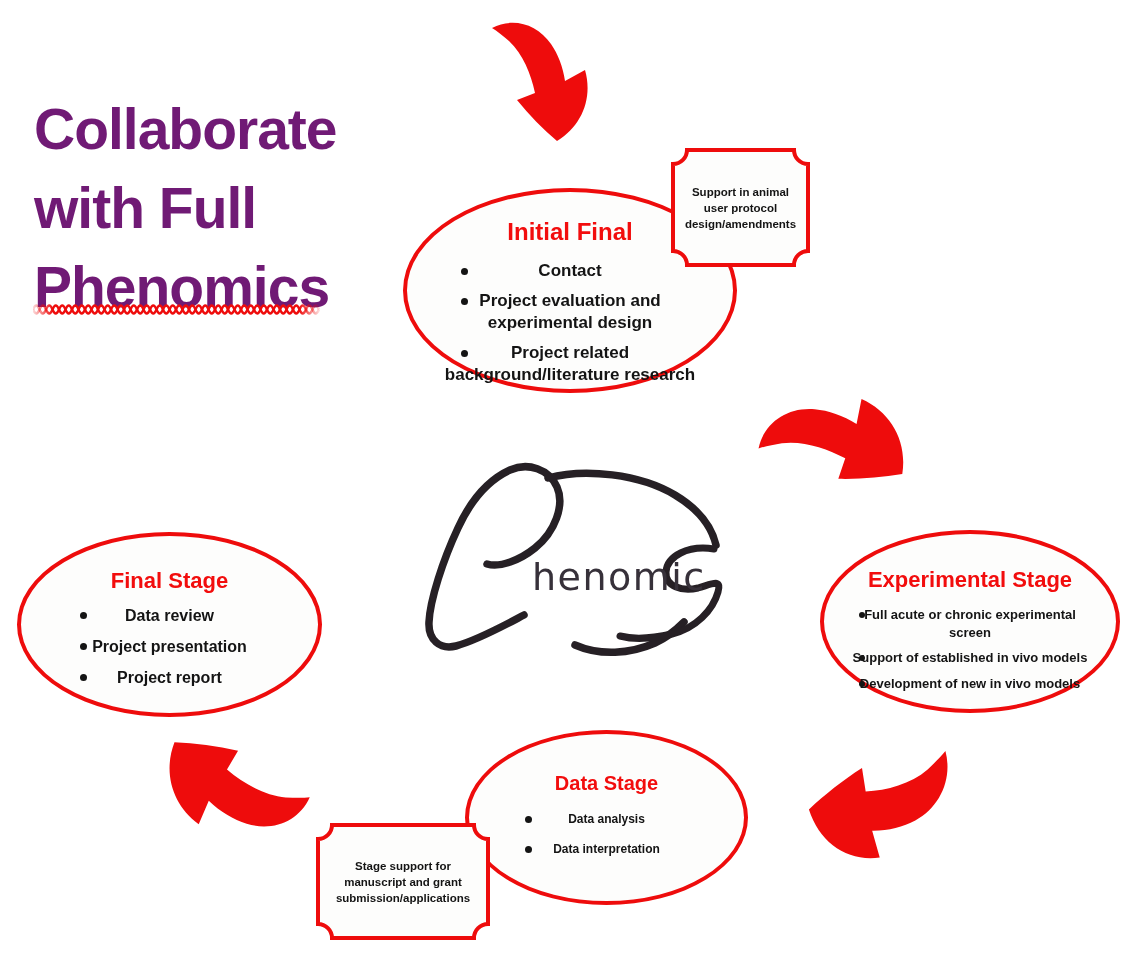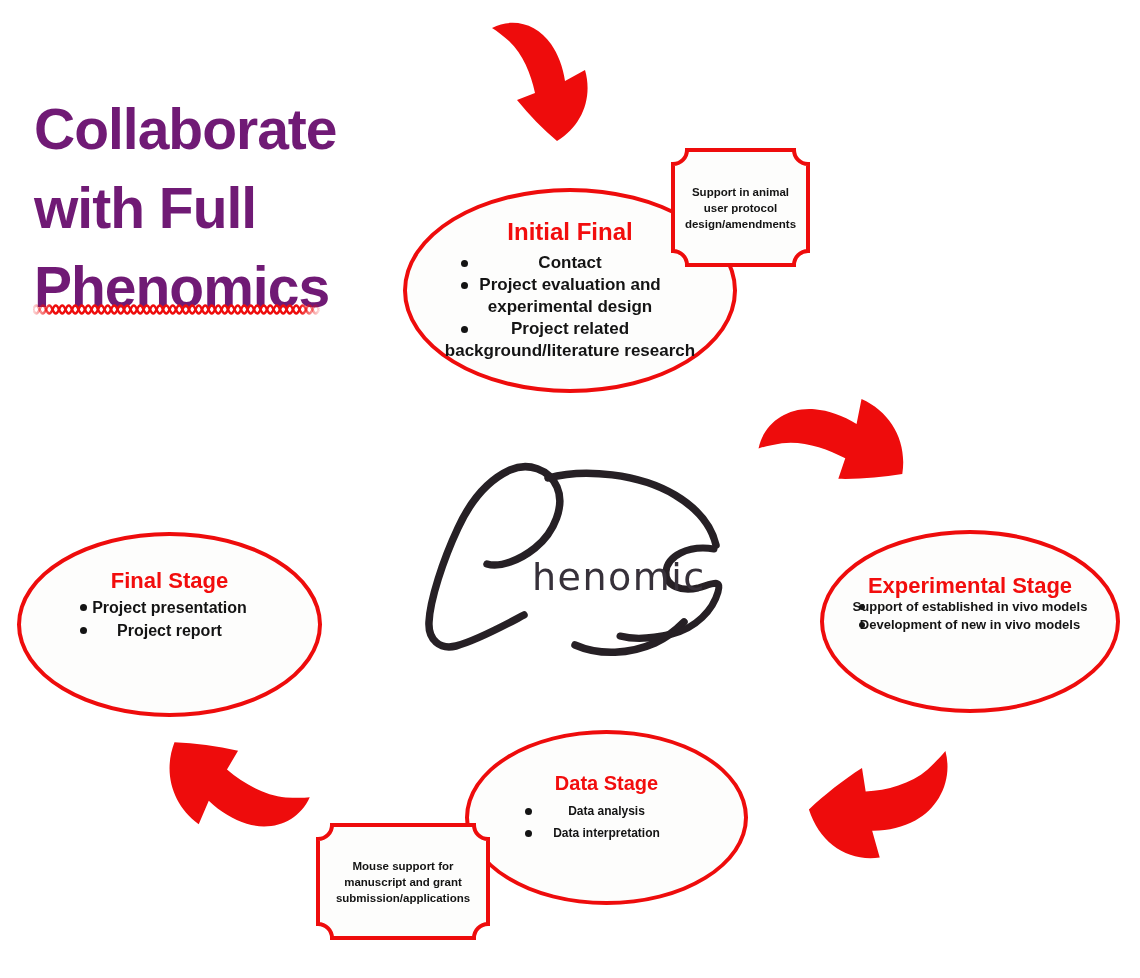--- a/index.html
+++ b/index.html
@@ -20,33 +20,33 @@
     background:#fdfdfc;box-sizing:border-box;z-index:2;
   }
   .stage-title{
     position:absolute;left:0;right:0;text-align:center;
     font-weight:bold;color:#f20d0d;
   }
   .stage ul{
     position:absolute;left:4%;right:4%;margin:0;padding:0;list-style:none;
     font-weight:bold;color:#141414;
   }
-  .stage li{position:relative;text-align:center;margin:0 auto;}
+  .stage li{position:relative;text-align:center;margin:8px auto;}
   .stage li::before{
     content:"";position:absolute;width:7px;height:7px;border-radius:50%;background:#141414;
   }
   
   #stage-initial{left:403px;top:188px;width:334px;height:205px;}
   #stage-initial .stage-title{top:26px;font-size:24px;}
   #stage-initial ul{top:60px;font-size:17px;line-height:22px;}
   #stage-initial li{max-width:262px;}
   #stage-initial li::before{left:22px;top:8px;}
   
   #stage-experimental{left:820px;top:530px;width:300px;height:183px;}
-  #stage-experimental .stage-title{top:33px;font-size:22px;margin-top:6px;}
+  #stage-experimental .stage-title{top:33px;font-size:22px;}
   #stage-experimental ul{top:64px;font-size:13px;line-height:17.5px;}
   #stage-experimental li{max-width:250px;}
   #stage-experimental li::before{left:14px;top:6px;width:6px;height:6px;}
   
   #stage-data{left:465px;top:730px;width:283px;height:175px;}
   #stage-data .stage-title{top:38px;font-size:20px;}
   #stage-data ul{top:66px;font-size:12px;line-height:22px;}
   #stage-data li{max-width:220px;}
   #stage-data li::before{left:28px;top:8px;}
   
@@ -105,54 +105,56 @@
     <ul>
       <li>Contact</li>
       <li>Project evaluation and experimental design</li>
       <li>Project related background/literature research</li>
     </ul>
   </div>
 
   <div class="stage" id="stage-experimental">
     <div class="stage-title">Experimental Stage</div>
     <ul>
+      <li>Full acute or chronic experimental screen</li>
       <li>Support of established in vivo models</li>
       <li>Development of new in vivo models</li>
     </ul>
   </div>
 
   <div class="stage" id="stage-data">
     <div class="stage-title">Data Stage</div>
     <ul>
       <li>Data analysis</li>
       <li>Data interpretation</li>
     </ul>
   </div>
 
   <div class="stage" id="stage-final">
     <div class="stage-title">Final Stage</div>
     <ul>
+      <li>Data review</li>
       <li>Project presentation</li>
       <li>Project report</li>
     </ul>
   </div>
 
   <div class="callout" id="callout-support">
     <svg width="141" height="121" viewBox="-3 -3 141 121">
       <path fill="#fdfdfc" stroke="#ee0c0c" stroke-width="4" d="M14,0 H121 A14 14 0 0 0 135 14 V101 A14 14 0 0 0 121 115 H14 A14 14 0 0 0 0 101 V14 A14 14 0 0 0 14 0 Z"></path>
     </svg>
     <div class="callout-text">Support in animal user protocol design/amendments</div>
   </div>
 
 
   <div class="callout" id="callout-manuscript">
     <svg width="176" height="119" viewBox="-3 -3 176 119">
       <path fill="#fdfdfc" stroke="#ee0c0c" stroke-width="4" d="M14,0 H156 A14 14 0 0 0 170 14 V99 A14 14 0 0 0 156 113 H14 A14 14 0 0 0 0 99 V14 A14 14 0 0 0 14 0 Z"></path>
     </svg>
-    <div class="callout-text">Mouse support for manuscript and grant submission/applications</div>
+    <div class="callout-text">Stage support for manuscript and grant submission/applications</div>
   </div>
 
   <div class="arrow" id="arrow-1">
     <svg viewBox="0 0 112 135">
         <path fill="#ee0c0c" d="M7,16 C28,5 52,12 66,32 C73,42 78,55 80,69 L100,58 C108,86 97,114 72,129 C58,117 44,103 32,88 L50,81 C46,62 38,42 24,29 C18,24 12,19 7,16 Z"></path>
       </svg>
   </div>
   <div class="arrow" id="arrow-2">
     <svg viewBox="0 0 112 135">
         <path fill="#ee0c0c" d="M7,16 C28,5 52,12 66,32 C73,42 78,55 80,69 L100,58 C108,86 97,114 72,129 C58,117 44,103 32,88 L50,81 C46,62 38,42 24,29 C18,24 12,19 7,16 Z"></path>

